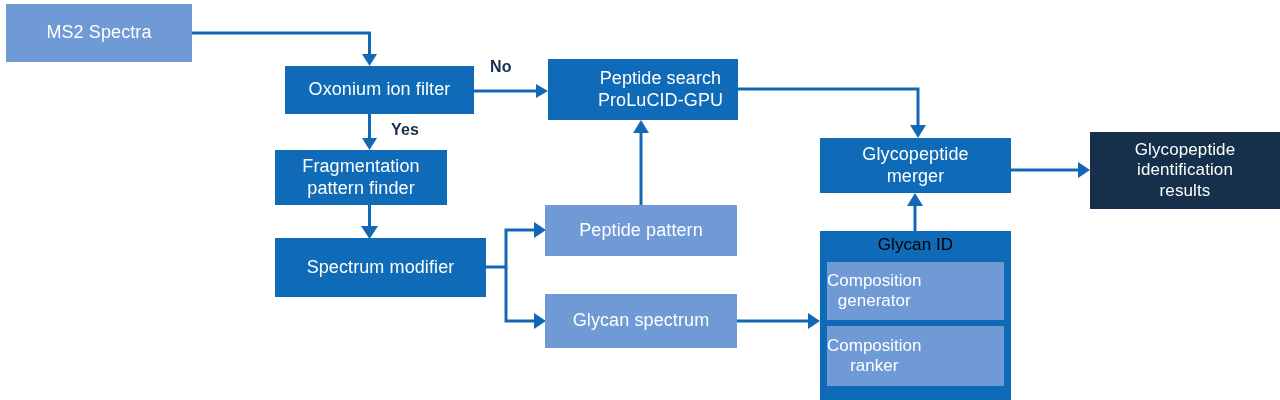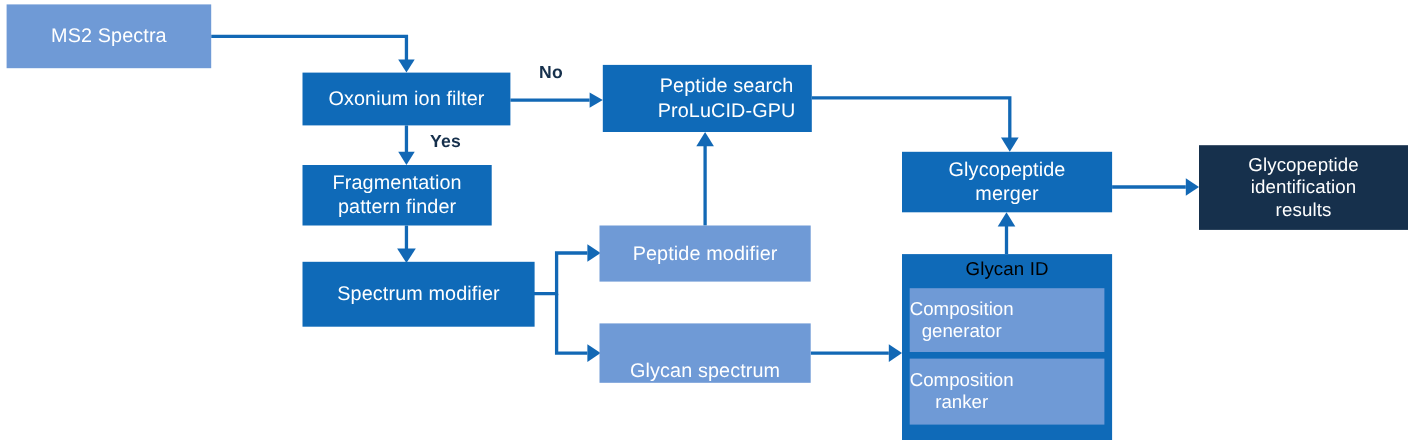--- a/index.html
+++ b/index.html
@@ -108,43 +108,43 @@
     <g>
       <path class="wire" d="M1011,170 L1078,170"></path>
       <polygon class="head" points="1078,162 1078,178 1090,170"></polygon>
     </g>
   </svg>
 
   <div class="node n-light" style="left:6px;top:4px;width:186px;height:58px;font-size:18px;">
     <span>MS2 Spectra</span>
   </div>
 
-  <div class="node n-dark" style="left:275px;top:66px;width:189px;height:48px;font-size:18px;">
+  <div class="node n-dark" style="left:285px;top:66px;width:189px;height:48px;font-size:18px;">
     <span>Oxonium ion filter</span>
   </div>
 
   <div class="node n-dark" style="left:548px;top:59px;width:190px;height:61px;font-size:18px;padding-left:35px;">
     <span>Peptide search
 ProLuCID-GPU</span>
   </div>
 
   <div class="node n-dark" style="left:275px;top:150px;width:172px;height:55px;font-size:18px;">
     <span>Fragmentation
 pattern finder</span>
   </div>
 
   <div class="node n-dark" style="left:275px;top:238px;width:211px;height:59px;font-size:18px;">
     <span>Spectrum modifier</span>
   </div>
 
   <div class="node n-light" style="left:545px;top:205px;width:192px;height:51px;font-size:18px;">
-    <span>Peptide modifier</span>
+    <span>Peptide pattern</span>
   </div>
 
-  <div class="node n-light" style="left:545px;top:294px;width:192px;height:54px;font-size:18px;align-items:flex-end;">
+  <div class="node n-light" style="left:545px;top:294px;width:192px;height:54px;font-size:18px;">
     <span>Glycan spectrum</span>
   </div>
 
   <div class="node n-dark" style="left:820px;top:138px;width:191px;height:55px;font-size:18px;">
     <span>Glycopeptide
 merger</span>
   </div>
 
   <div class="node n-navy" style="left:1090px;top:132px;width:190px;height:77px;font-size:17px;">
     <span>Glycopeptide

